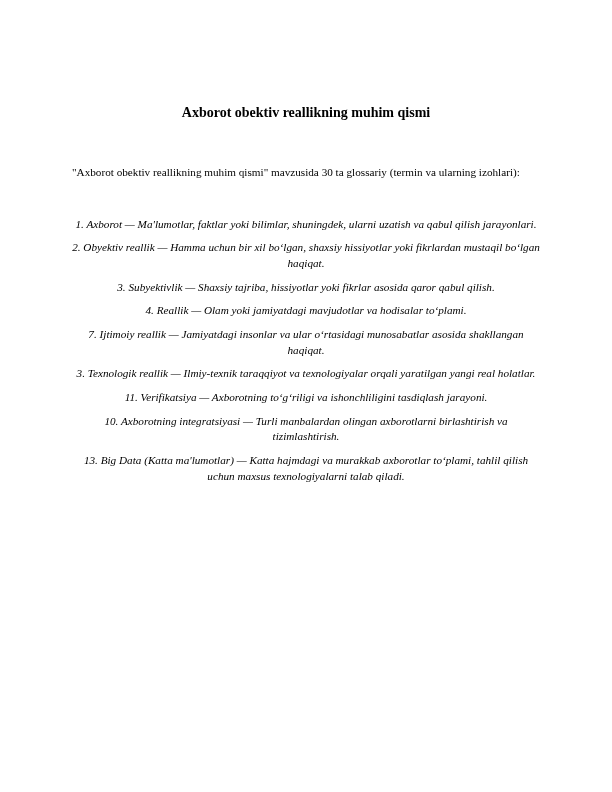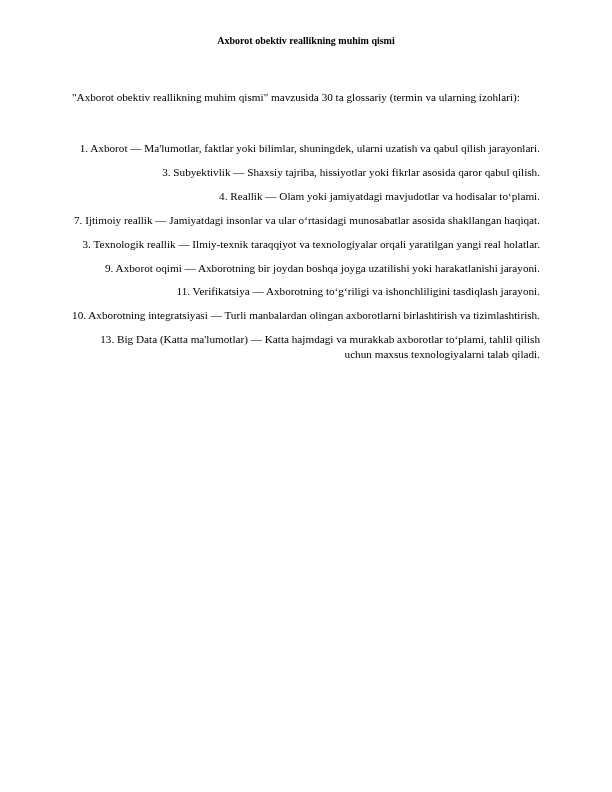--- a/index.html
+++ b/index.html
@@ -21,67 +21,68 @@
     overflow: hidden;
     box-sizing: border-box;
   }
   .content {
     position: absolute;
     left: 72px;
     top: 0;
     width: 468px;
   }
   .doc-title {
-    font-size: 10px;
+    font-size: 14px;
     font-weight: bold;
     text-align: center;
     line-height: 1.3;
     margin: 0;
-    padding-top: 34px;
+    padding-top: 104px;
   }
   .intro {
     font-size: 11.2px;
     line-height: 1.37;
     margin: 0;
     padding-top: 43px;
     text-align: left;
   }
   .glossary {
     margin: 0;
     padding: 0;
     list-style: none;
     padding-top: 36px;
   }
   .glossary-item {
     font-size: 11.2px;
     line-height: 1.37;
     margin: 0 0 8.5px 0;
-    text-align: right;
+    text-align: center;
     white-space: normal;
+    font-style: italic;
   }
   .glossary-item:last-child {
     margin-bottom: 0;
   }
 </style>
 </head>
 <body>
 
 <div class="page">
   <div class="content">
 
     <h1 class="doc-title">Axborot obektiv reallikning muhim qismi</h1>
 
     <p class="intro">"Axborot obektiv reallikning muhim qismi" mavzusida 30 ta glossariy (termin va ularning izohlari):</p>
 
     <ol class="glossary">
       <li class="glossary-item"><span>1.  Axborot  — Ma'lumotlar, faktlar yoki bilimlar, shuningdek, ularni uzatish va qabul qilish jarayonlari.</span></li>
+      <li class="glossary-item"><span>2.  Obyektiv reallik  — Hamma uchun bir xil boʻlgan, shaxsiy hissiyotlar yoki fikrlardan mustaqil boʻlgan haqiqat.</span></li>
       <li class="glossary-item"><span>3.  Subyektivlik  — Shaxsiy tajriba, hissiyotlar yoki fikrlar asosida qaror qabul qilish.</span></li>
       <li class="glossary-item"><span>4.  Reallik  — Olam yoki jamiyatdagi mavjudotlar va hodisalar toʻplami.</span></li>
       <li class="glossary-item"><span>7.  Ijtimoiy reallik  — Jamiyatdagi insonlar va ular oʻrtasidagi munosabatlar asosida shakllangan haqiqat.</span></li>
       <li class="glossary-item"><span>3.  Texnologik reallik  — Ilmiy-texnik taraqqiyot va texnologiyalar orqali yaratilgan yangi real holatlar.</span></li>
-      <li class="glossary-item"><span>9.  Axborot oqimi  — Axborotning bir joydan boshqa joyga uzatilishi yoki harakatlanishi jarayoni.</span></li>
       <li class="glossary-item"><span>11.  Verifikatsiya  — Axborotning toʻgʻriligi va ishonchliligini tasdiqlash jarayoni.</span></li>
       <li class="glossary-item"><span>10.  Axborotning integratsiyasi  — Turli manbalardan olingan axborotlarni birlashtirish va tizimlashtirish.</span></li>
       <li class="glossary-item"><span>13.  Big Data (Katta ma'lumotlar)  — Katta hajmdagi va murakkab axborotlar toʻplami, tahlil qilish uchun maxsus texnologiyalarni talab qiladi.</span></li>
     </ol>
 
   </div>
 </div>
 
 </body></html>

